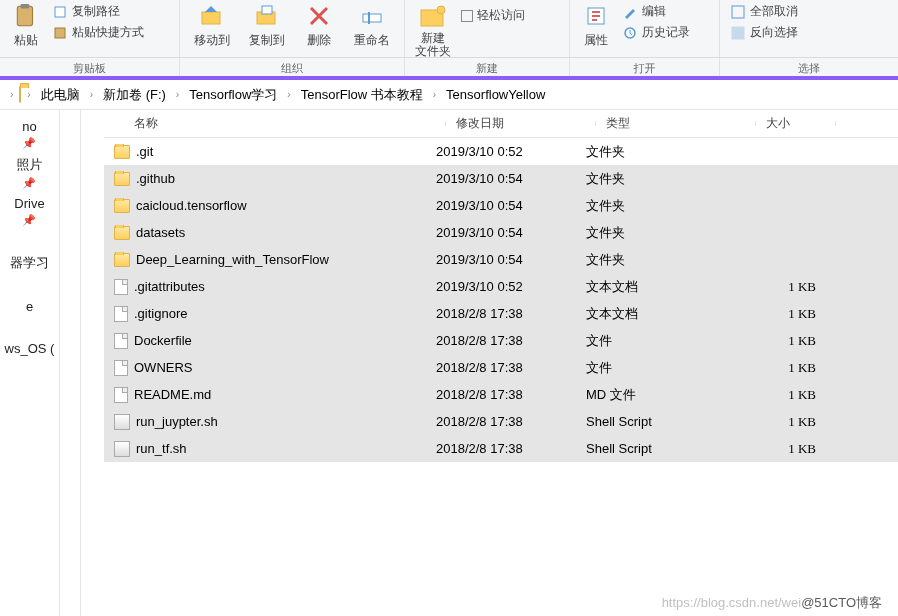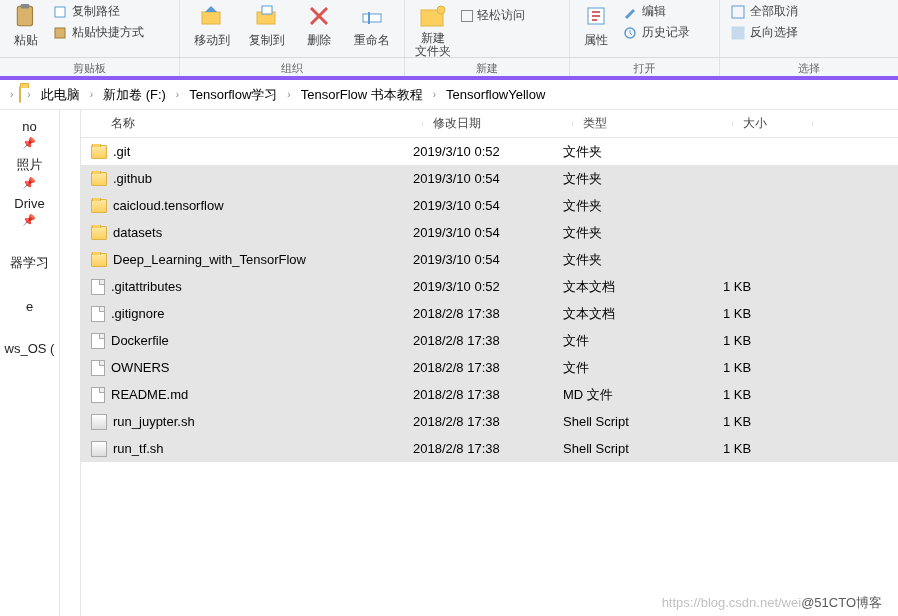--- a/index.html
+++ b/index.html
@@ -24,28 +24,28 @@
     .breadcrumb { height: 30px; display: flex; align-items: center; padding: 0 10px; gap: 6px; border-bottom: 1px solid #e5e5e5; font-size: 13px; }
     .bc-sep { color: #888; font-size: 10px; }
     .bc-item { padding: 2px 4px; cursor: default; }
 
     
     .main { display: flex; height: calc(100% - 58px - 22px - 30px); }
     .sidebar { width: 60px; border-right: 1px solid #e5e5e5; padding: 6px 4px; font-size: 13px; color: #222; }
     .sidebar-item { display: flex; align-items: center; gap: 3px; padding: 3px 2px; white-space: nowrap; overflow: hidden; flex-direction: column; }
     .pin { color: #7a7a7a; font-size: 11px; }
 
-    .filegrid { flex: 1; border-left: 1px solid #e5e5e5; margin-left: 20px; }
+    .filegrid { flex: 1; border-left: 1px solid #e5e5e5; margin-left: 20px; padding-left: 23px; }
     .col-header { display: flex; height: 28px; align-items: center; border-bottom: 1px solid #e5e5e5; font-size: 12px; color: #444; }
     .col-header > div { padding: 0 10px; position: relative; }
     .col-header > div::after { content: ""; position: absolute; right: 0; top: 6px; bottom: 6px; width: 1px; background: #e5e5e5; }
     .row { display: flex; align-items: center; height: 27px; font-size: 13px; padding-left: 10px; }
     .row.sel { background: #e5e5e5; }
     .row > .c-name { display: flex; align-items: center; gap: 6px; overflow: hidden; white-space: nowrap; }
-    .row > .c-size { padding-right: 10px; }
+    .row > .c-size { text-align: right; padding-right: 10px; font-family: Liberation Serif, serif; }
     .c-name { width: 322px; }
     .c-date { width: 150px; }
     .c-type { width: 160px; }
     .c-size { width: 80px; }
 
     
     .ico-folder { width: 16px; height: 14px; background: linear-gradient(#ffe9a2, #fccf5e); border: 1px solid #e0b34a; border-radius: 1px; position: relative; }
     .ico-folder::before { content:""; position:absolute; top:-4px; left:0; width:7px; height:4px; background:#fccf5e; border:1px solid #e0b34a; border-bottom:none; border-radius:1px 1px 0 0;}
     .ico-file { width: 14px; height: 16px; border: 1px solid #aaa; background: #fff; position: relative; }
     .ico-file::after { content:""; position:absolute; top:0; right:0; width:4px; height:4px; border-left:1px solid #aaa; border-bottom:1px solid #aaa; background:#eee; }

